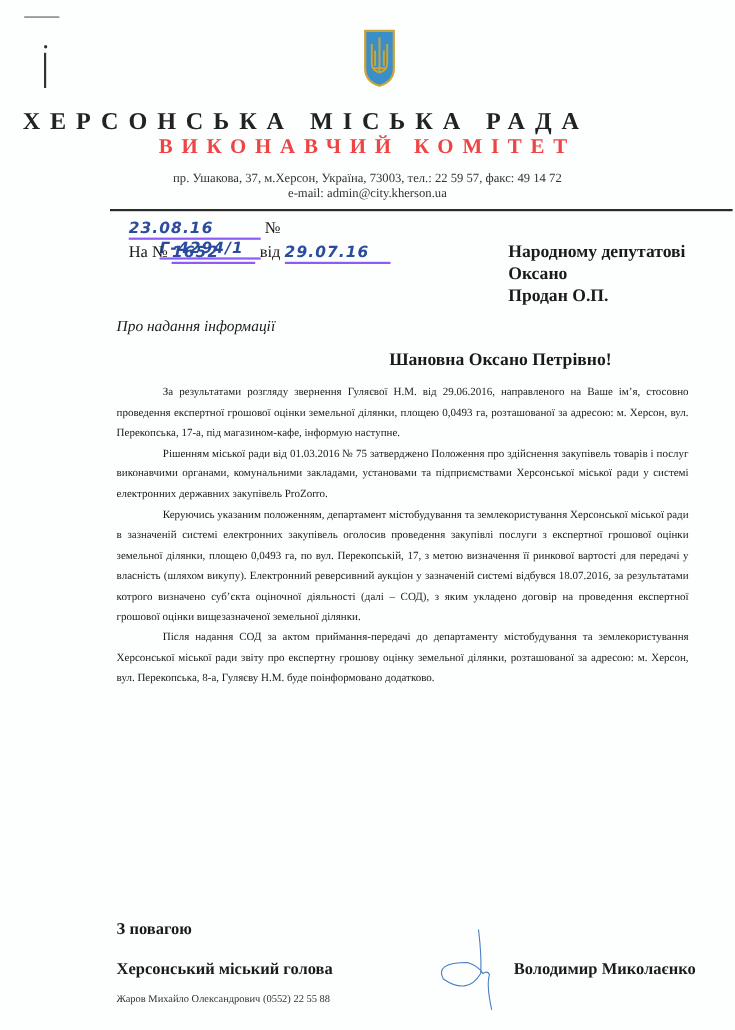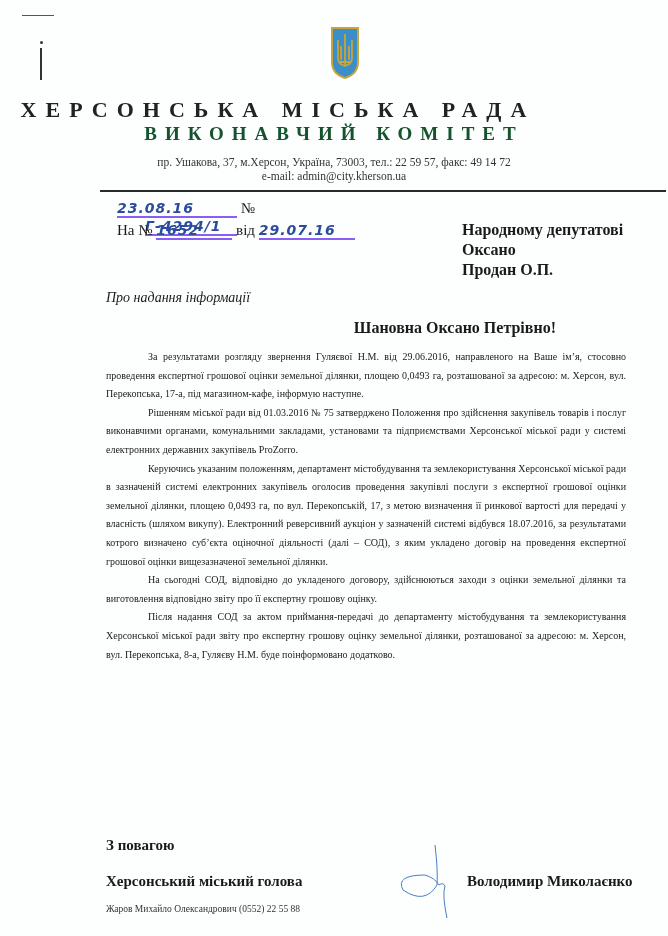--- a/index.html
+++ b/index.html
@@ -15,21 +15,21 @@
     .margin-mark-bar { left: 40px; top: 48px; width: 2px; height: 32px; background: #333; }
 
     .coat { left: 330px; top: 26px; width: 30px; height: 54px; }
 
     .org-line1 {
       left: 0; width: 556px; top: 97px; text-align: center;
       font-size: 22px; font-weight: bold; letter-spacing: 9px; color: #222;
     }
     .org-line2 {
       left: 0; width: 668px; top: 123px; text-align: center;
-      font-size: 19px; font-weight: bold; letter-spacing: 8px; color: #14532d;
+      font-size: 19px; font-weight: bold; letter-spacing: 8px; color: #ef4444;
     }
     .address {
       left: 0; width: 668px; top: 155px; text-align: center;
       font-size: 11.5px; line-height: 14px; color: #333;
     }
     .rule {
       left: 100px; top: 190px; width: 566px; height: 2px; background: #2a2a2a;
     }
 
     .ref-block { left: 117px; top: 200px; width: 250px; font-size: 15px; }
@@ -102,21 +102,20 @@
   <div>Продан О.П.</div>
 </div>
 
 <div class="abs subject">Про надання інформації</div>
 <div class="abs greeting">Шановна Оксано Петрівно!</div>
 
 <div class="abs body">
   <p>За результатами розгляду звернення Гуляєвої Н.М. від 29.06.2016, направленого на Ваше ім’я, стосовно проведення експертної грошової оцінки земельної ділянки, площею 0,0493 га, розташованої за адресою: м. Херсон, вул. Перекопська, 17-а, під магазином-кафе, інформую наступне.</p>
   <p>Рішенням міської ради від 01.03.2016 № 75 затверджено Положення про здійснення закупівель товарів і послуг виконавчими органами, комунальними закладами, установами та підприємствами Херсонської міської ради у системі електронних державних закупівель ProZorro.</p>
   <p>Керуючись указаним положенням, департамент містобудування та землекористування Херсонської міської ради в зазначеній системі електронних закупівель оголосив проведення закупівлі послуги з експертної грошової оцінки земельної ділянки, площею 0,0493 га, по вул. Перекопській, 17, з метою визначення її ринкової вартості для передачі у власність (шляхом викупу). Електронний реверсивний аукціон у зазначеній системі відбувся 18.07.2016, за результатами котрого визначено суб’єкта оціночної діяльності (далі – СОД), з яким укладено договір на проведення експертної грошової оцінки вищезазначеної земельної ділянки.</p>
-  <p>На сьогодні СОД, відповідно до укладеного договору, здійснюються заходи з оцінки земельної ділянки та виготовлення відповідно звіту про її експертну грошову оцінку.</p>
   <p>Після надання СОД за актом приймання-передачі до департаменту містобудування та землекористування Херсонської міської ради звіту про експертну грошову оцінку земельної ділянки, розташованої за адресою: м. Херсон, вул. Перекопська, 8-а, Гуляєву Н.М. буде поінформовано додатково.</p>
 </div>
 
 <div class="abs closing">З повагою</div>
 <div class="abs sig-title">Херсонський міський голова</div>
 
 <svg class="abs signature" viewBox="0 0 80 80">
   <path d="M40 5 Q43 30 42 45 Q30 65 8 50 Q0 35 30 35 Q40 38 44 45 Q48 42 50 46 Q47 55 52 78" fill="none" stroke="#4a7ec0" stroke-width="1"></path>
 </svg>
 

